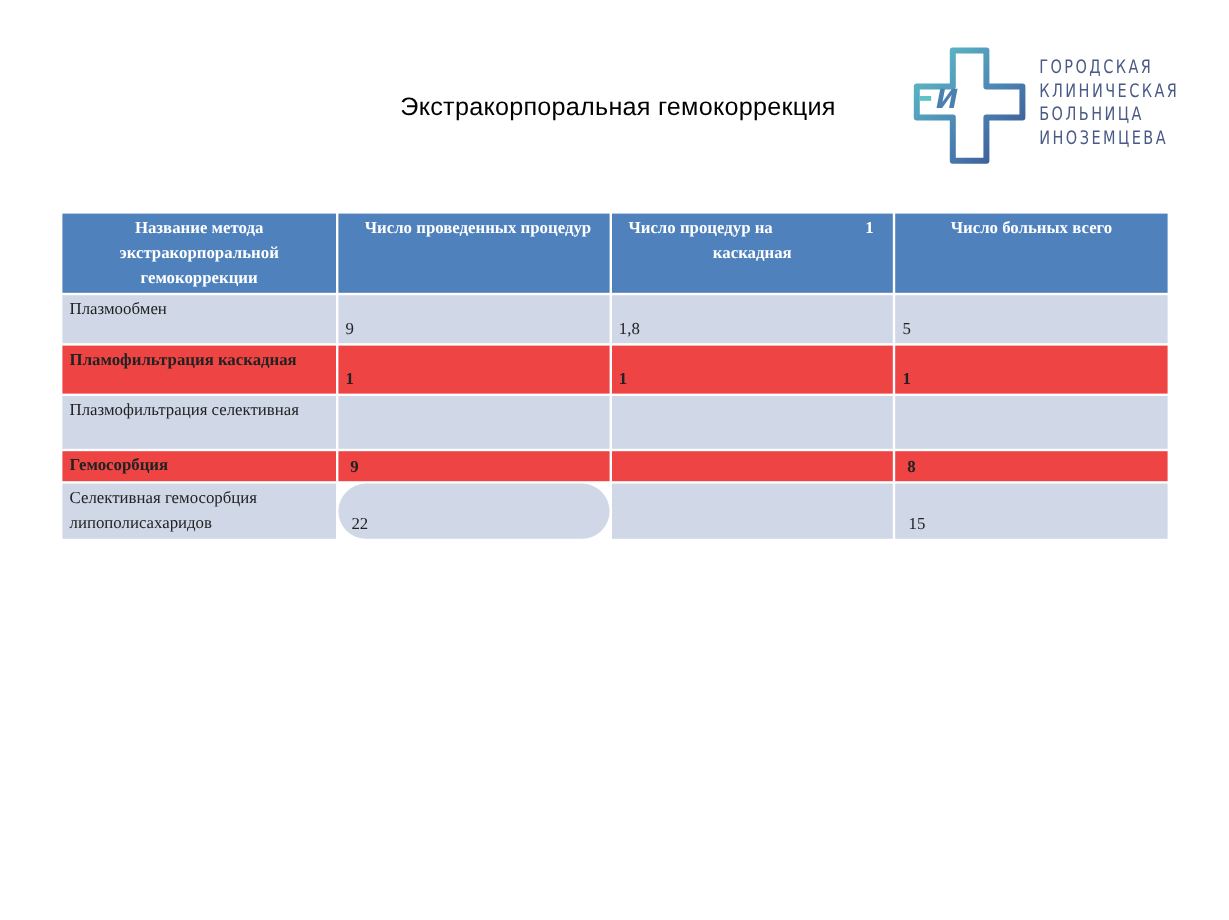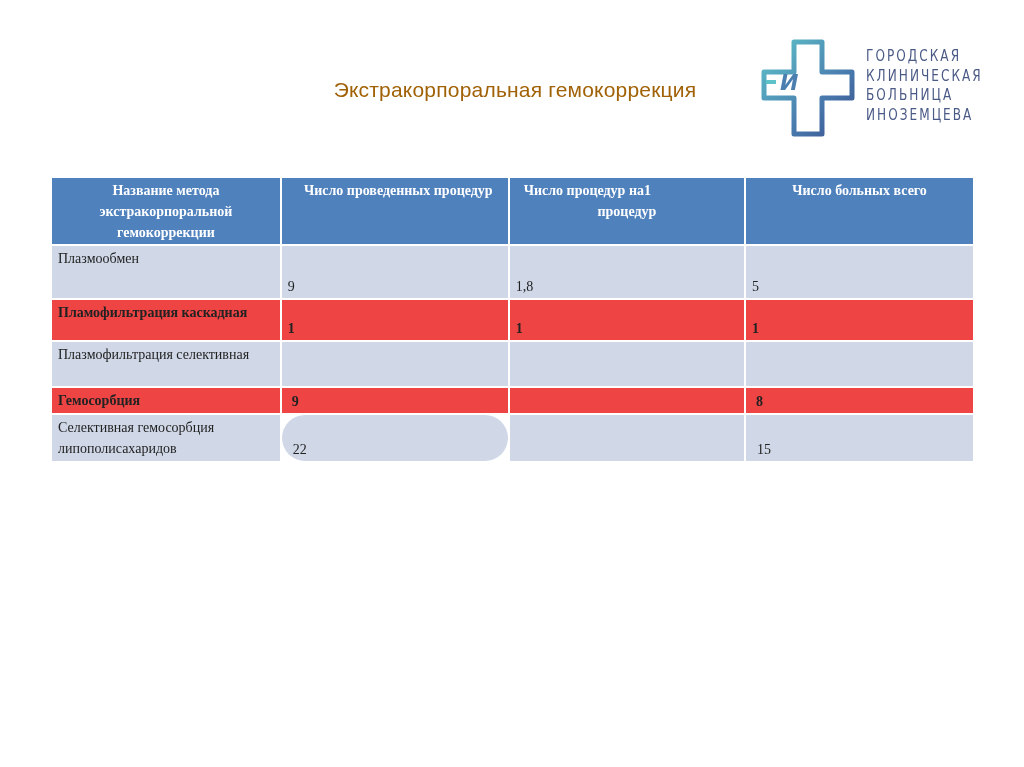--- a/index.html
+++ b/index.html
@@ -2,21 +2,21 @@
 <html><head>
   <meta charset="utf-8">
   <style>
     html, body { margin: 0; padding: 0; }
     body {
       width: 1024px; height: 767px; background: #ffffff; position: relative;
       overflow: hidden; font-family: "Liberation Serif", serif;
     }
     .title {
       position: absolute; left: 300px; top: 78px; width: 430px; text-align: center;
-      font-family: "Liberation Sans", sans-serif; font-size: 21px; color: #a16207;
+      font-family: "Liberation Sans", sans-serif; font-size: 21px; color: #000000;
       letter-spacing: 0.2px;
     }
     .logo { position: absolute; left: 758px; top: 36px; width: 240px; height: 108px; }
     .logo-text {
       position: absolute; left: 108px; top: 11px;
       font-family: "DejaVu Sans", sans-serif; font-size: 15.5px; line-height: 19.5px;
       color: #4a5a86; letter-spacing: 2.6px; font-weight: normal;
       transform: scaleX(0.78); transform-origin: left top;
     }
     .logo-text div { white-space: nowrap; }
@@ -29,21 +29,21 @@
       line-height: 21px; vertical-align: top; text-align: center; padding: 2px 6px 0 6px;
       height: 64px;
     }
     td {
       font-size: 14px; color: #222; vertical-align: top; padding: 2px 6px; line-height: 21px;
     }
     tr.odd td { background: #d0d8e8; }
     tr.even td { background: #ef4444; font-weight: bold; }
     td.num { vertical-align: bottom; padding-bottom: 1px; }
     .c1 { width: 218px; } .c2 { width: 210px; padding-left: 13px; } .c3 { width: 226px; } .c4 { width: 219px; }
-    .h3 { display: flex; justify-content: flex-start; padding: 0 10px 0 8px; }
+    .h3 { display: flex; justify-content: space-between; padding: 0 10px 0 8px; }
   </style>
 </head>
 <body>
 
 <div class="title">Экстракорпоральная гемокоррекция</div>
 
 <div class="logo">
   <svg width="100" height="104" viewBox="0 0 100 104" style="position:absolute;left:0;top:0;">
     <defs>
       <linearGradient id="cg" x1="0" y1="0" x2="1" y2="1">
@@ -67,27 +67,27 @@
 <table>
   <thead>
     <tr>
       <th class="c1">Название метода экстракорпоральной гемокоррекции</th>
       <th class="c2">Число проведенных процедур</th>
       <th class="c3">
         <div class="h3">
             <span>Число процедур на</span>
             <span>1</span>
           </div>
-        <div>процедур</div>
+        <div>каскадная</div>
       </th>
       <th class="c4">Число больных всего</th>
     </tr>
   </thead>
   <tbody>
-    <tr class="odd" style="height:52px;">
+    <tr class="odd" style="height:40px;">
       <td>Плазмообмен</td>
       <td class="num">9</td>
       <td class="num">1,8</td>
       <td class="num">5</td>
     </tr>
     <tr class="even" style="height:40px;">
       <td>Пламофильтрация каскадная</td>
       <td class="num">1</td>
       <td class="num">1</td>
       <td class="num">1</td>

